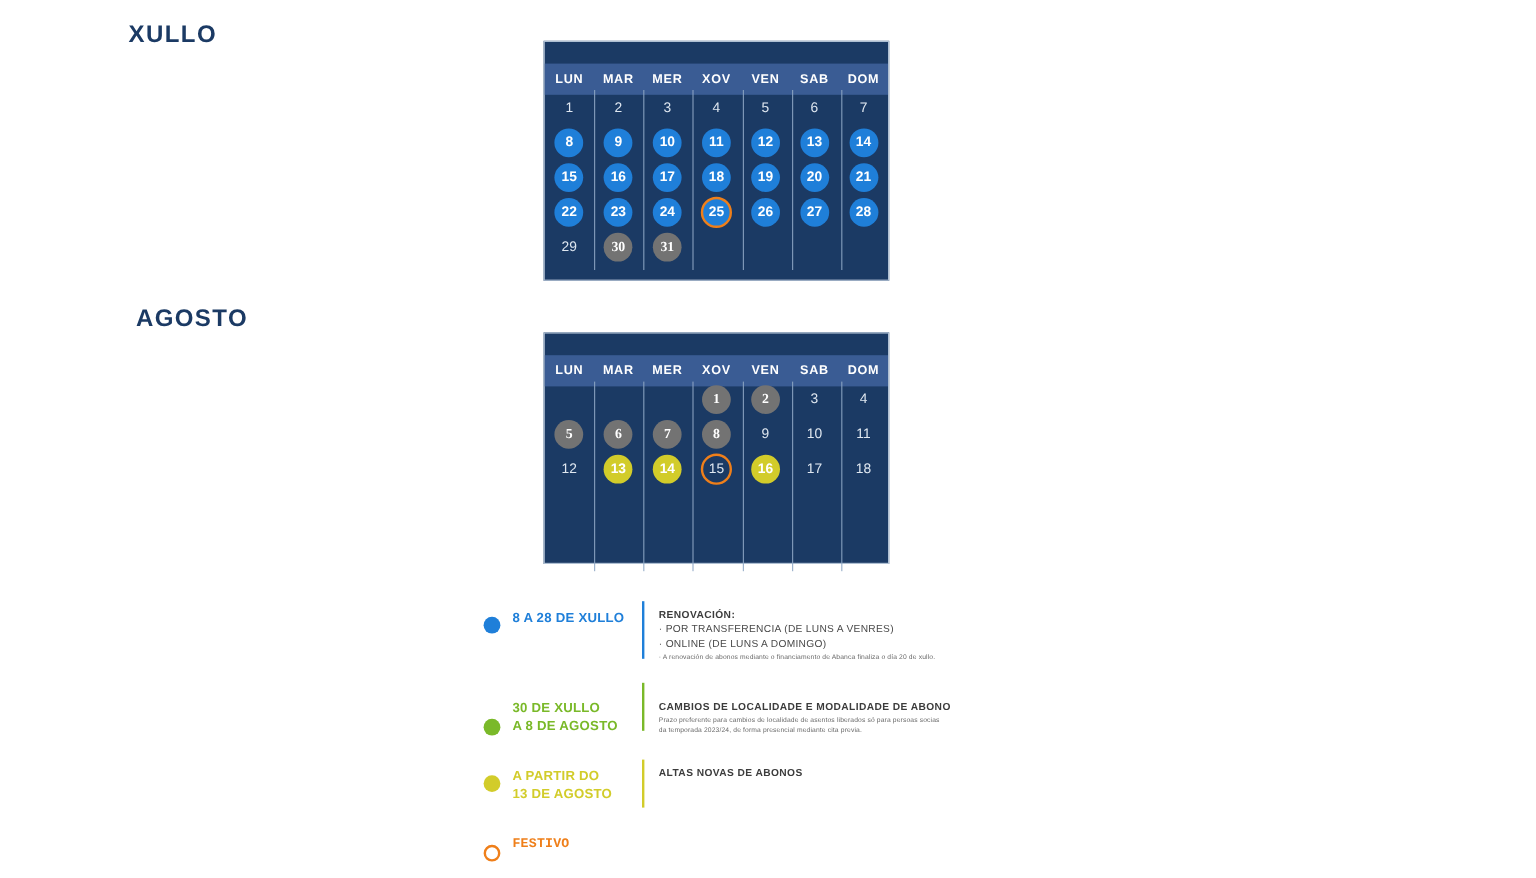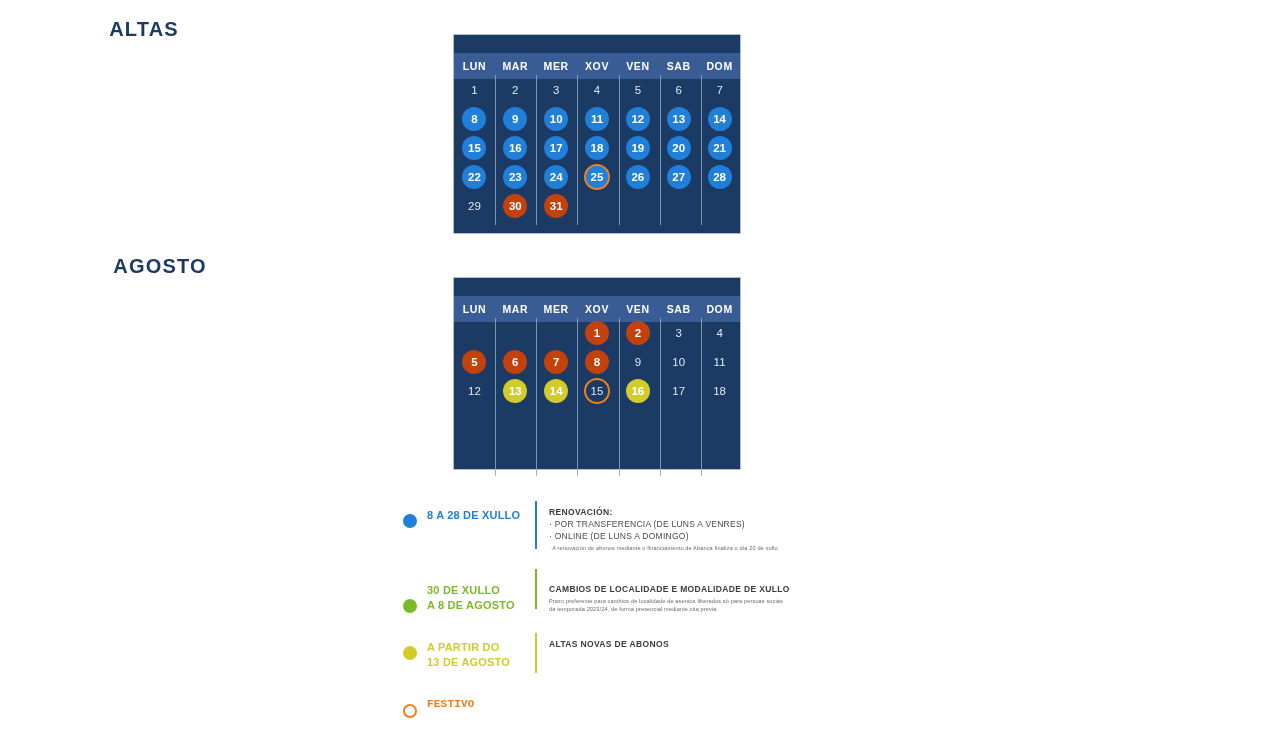--- a/index.html
+++ b/index.html
@@ -102,21 +102,21 @@
     align-items: center;
     justify-content: center;
     font-size: 11.5px;
     font-weight: bold;
     color: #e9eff6;
     box-sizing: border-box;
     position: relative;
     z-index: 2;
   }
   .day.blue   .num { background: #1f7fd9; color: #ffffff; }
-  .day.green  .num { background: #c2410c; color: #ffffff; }
+  .day.green  .num { background: #737373; color: #ffffff; font-family: Liberation Serif, serif; }
   .day.yellow .num { background: #d2cc2a; color: #ffffff; }
   .day.plain  .num { background: transparent; color: #dfe7f0; font-weight: normal; }
   .day.festivo::after {
     content: "";
     position: absolute;
     width: 26px;
     height: 26px;
     border-radius: 50%;
     border: 2.5px solid #ef7f1a;
     box-sizing: border-box;
@@ -198,21 +198,21 @@
     max-width: 240px;
   }
   #legend-row-1 { margin-bottom: 12px; }
   #legend-row-2 { margin-bottom: 16px; align-items: flex-end; }
   #legend-row-3 { margin-bottom: 10px; }
   #legend-row-4 .legend-label { margin-top: 10px; font-family: Liberation Mono, monospace; }
 </style>
 </head>
 <body>
 
-<div class="month-title" id="title-xullo">ALTAS</div>
+<div class="month-title" id="title-xullo">XULLO</div>
 <div class="calendar" id="cal-xullo">
   <div class="dow-row">
       <div class="dow">LUN</div>
       <div class="dow">MAR</div>
       <div class="dow">MER</div>
       <div class="dow">XOV</div>
       <div class="dow">VEN</div>
       <div class="dow">SAB</div>
       <div class="dow">DOM</div>
     </div>
@@ -445,21 +445,21 @@
         <div class="legend-sub">· POR TRANSFERENCIA (DE LUNS A VENRES)</div>
         <div class="legend-sub">· ONLINE (DE LUNS A DOMINGO)</div>
         <div class="legend-fine">· A renovación de abonos mediante o financiamento de Abanca finaliza o día 20 de xullo.</div>
       </div>
     </div>
     <div class="legend-row" id="legend-row-2">
       <div class="legend-dot" style="background: rgb(122, 185, 41);"></div>
       <div class="legend-label" style="color: rgb(122, 185, 41);">30 DE XULLO<br>A 8 DE AGOSTO</div>
       <div class="legend-bar" style="background: rgb(122, 185, 41);"></div>
       <div class="legend-body">
-        <div class="legend-head">CAMBIOS DE LOCALIDADE E MODALIDADE DE XULLO</div>
+        <div class="legend-head">CAMBIOS DE LOCALIDADE E MODALIDADE DE ABONO</div>
         <div class="legend-note">Prazo preferente para cambios de localidade de asentos liberados só para persoas socias da temporada 2023/24, de forma presencial mediante cita previa.</div>
       </div>
     </div>
     <div class="legend-row" id="legend-row-3">
       <div class="legend-dot" style="background: rgb(210, 204, 42);"></div>
       <div class="legend-label" style="color: rgb(210, 204, 42);">A PARTIR DO<br>13 DE AGOSTO</div>
       <div class="legend-bar" style="background: rgb(210, 204, 42);"></div>
       <div class="legend-body">
         <div class="legend-head">ALTAS NOVAS DE ABONOS</div>
       </div>

